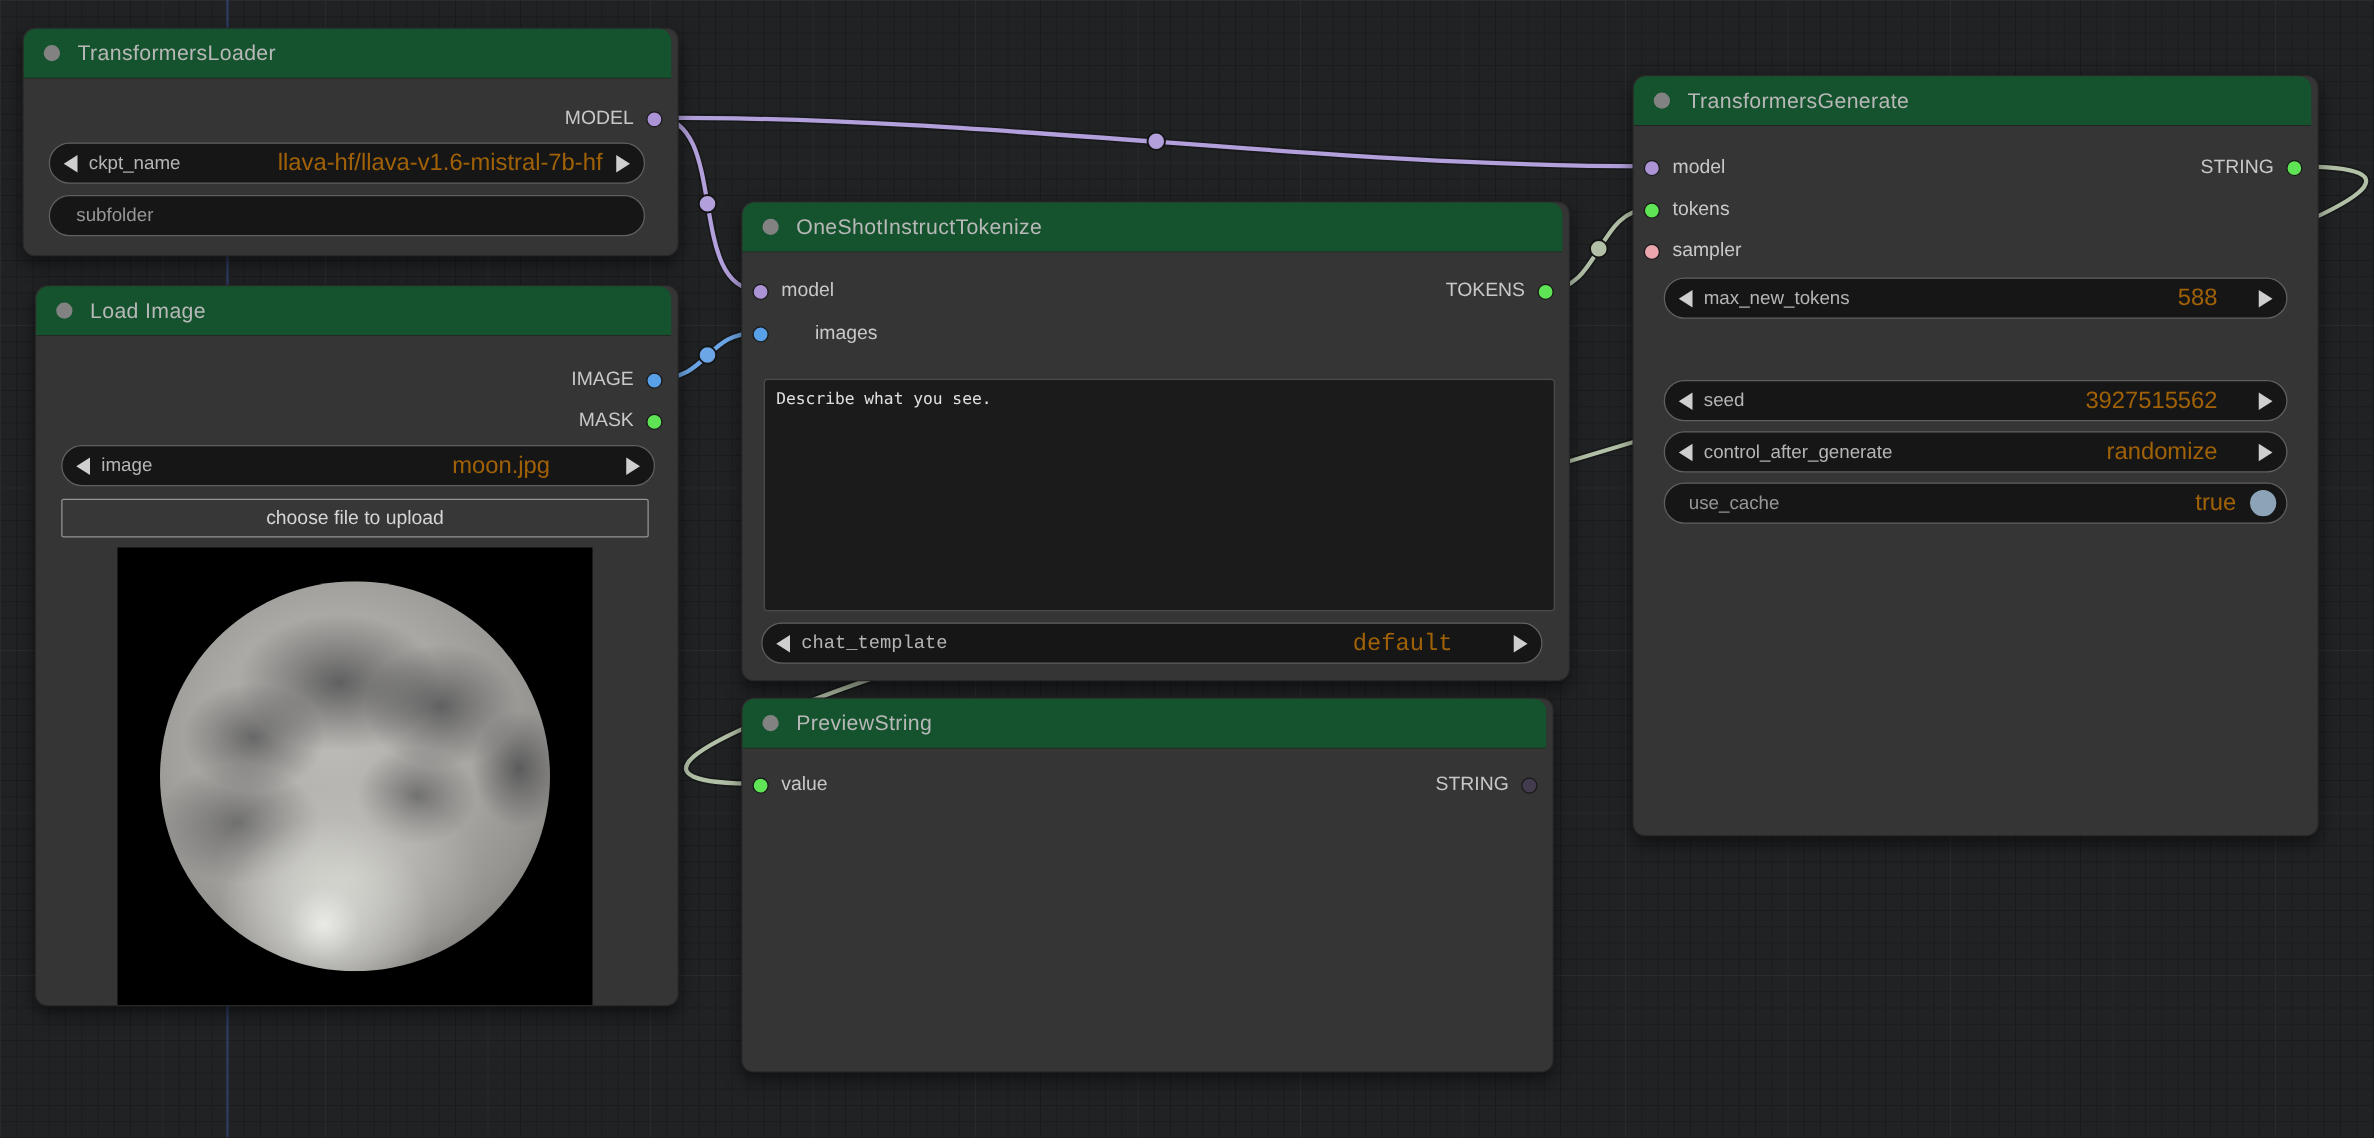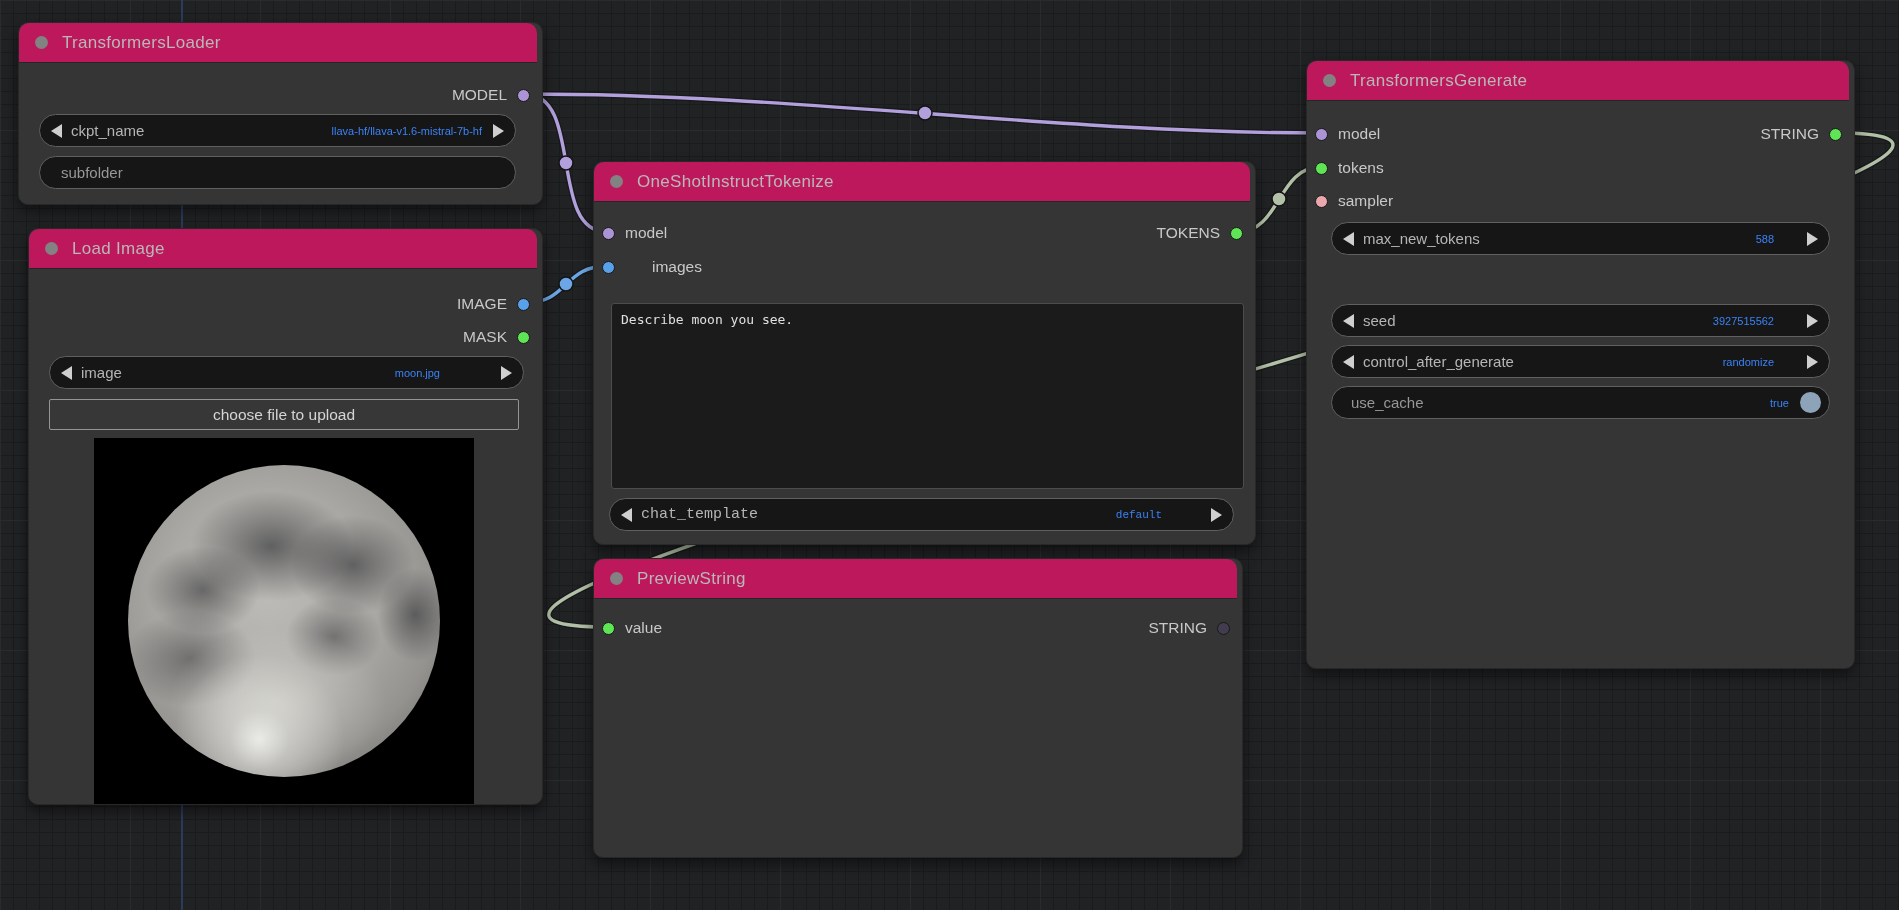--- a/index.html
+++ b/index.html
@@ -14,21 +14,21 @@
     background-size:130px 130px,130px 130px,13px 13px,13px 13px;
     font-family:"Liberation Sans", sans-serif;
   }
   .axis-line{position:absolute;top:0;left:181px;width:2px;height:910px;opacity:.85;}
   #wires{position:absolute;left:0;top:0;z-index:1;}
   .node{
     position:absolute;z-index:2;background:#353535;border:1px solid #282828;
     border-radius:10px;box-shadow:0 6px 14px rgba(0,0,0,.5);box-sizing:border-box;
   }
   .nhead{
-    position:absolute;left:0;top:0;right:5px;height:40px;background:#be185d;
+    position:absolute;left:0;top:0;right:5px;height:40px;background:#14532d;
     border-radius:10px 10px 0 0;border-bottom:1px solid #262626;
     display:flex;align-items:center;padding:0 12px;box-sizing:border-box;
   }
   .ndot{width:13px;height:13px;border-radius:50%;margin:0 14px 0 4px;flex:none;}
   .ntitle{color:#b8b8b8;font-size:17px;letter-spacing:.3px;white-space:nowrap;}
   .row{position:absolute;height:26px;display:flex;align-items:center;}
   .row.in{left:0;padding-left:8px;}
   .row.out{right:0;padding-right:12px;flex-direction:row;}
   .pdot{width:13px;height:13px;border-radius:50%;border:1px solid #191919;box-sizing:border-box;flex:none;}
   .row.in .plabel{margin-left:10px;}
@@ -37,21 +37,21 @@
   .pill{
     position:absolute;height:33px;background:#161616;border:1px solid #606060;
     border-radius:17px;display:flex;align-items:center;box-sizing:border-box;
     padding:0 11px;overflow:hidden;
   }
   .tri-l{width:0;height:0;border-top:7px solid transparent;border-bottom:7px solid transparent;border-right:11px solid #cfcfcf;margin-right:9px;flex:none;}
   .tri-r{width:0;height:0;border-top:7px solid transparent;border-bottom:7px solid transparent;border-left:11px solid #cfcfcf;margin-left:9px;flex:none;}
   .wlabel{color:#b5b5b5;font-size:15px;white-space:nowrap;}
   .wlabel.dim{color:#979797;}
   .spacer{flex:1;}
-  .wval{color:#3b82f6;font-size:11px;white-space:nowrap;margin-right:24px;}
+  .wval{color:#a16207;font-size:19px;white-space:nowrap;margin-right:24px;}
   .wval.tight{margin-right:2px;}
   .toggle{width:21px;height:21px;border-radius:50%;margin-left:9px;margin-right:-3px;flex:none;}
   .txtarea{
     position:absolute;background:#1b1b1b;border:1px solid #4c4c4c;border-radius:3px;
     box-sizing:border-box;padding:8px 9px;color:#e0e0e0;
     font-family:"DejaVu Sans Mono", monospace;font-size:13px;line-height:1.3;
   }
   .upload-btn{
     position:absolute;height:31px;background:#373737;border:1px solid #949494;
     border-radius:2px;box-sizing:border-box;display:flex;align-items:center;justify-content:center;
@@ -159,21 +159,21 @@
     </div>
     <div class="row in" style="top:92px;gap:27px;">
       <span class="pdot" style="background: rgb(88, 160, 232);"></span>
       <span class="plabel">images</span>
     </div>
     <div class="row out" style="top:58px;">
       <span class="plabel">TOKENS</span>
       <span class="pdot" style="background: rgb(95, 228, 85);"></span>
     </div>
     <div class="txtarea" style="left:17px;top:141px;width:633px;height:186px;">
-      <span>Describe moon you see.</span>
+      <span>Describe what you see.</span>
     </div>
     <div class="pill" style="left:15px;top:336px;width:625px;font-family:Liberation Mono, monospace;">
       <span class="tri-l"></span>
       <span class="wlabel">chat_template</span>
       <span class="spacer"></span>
       <span class="wval" style="margin-right:40px;">default</span>
       <span class="tri-r"></span>
     </div>
   </div>
 

